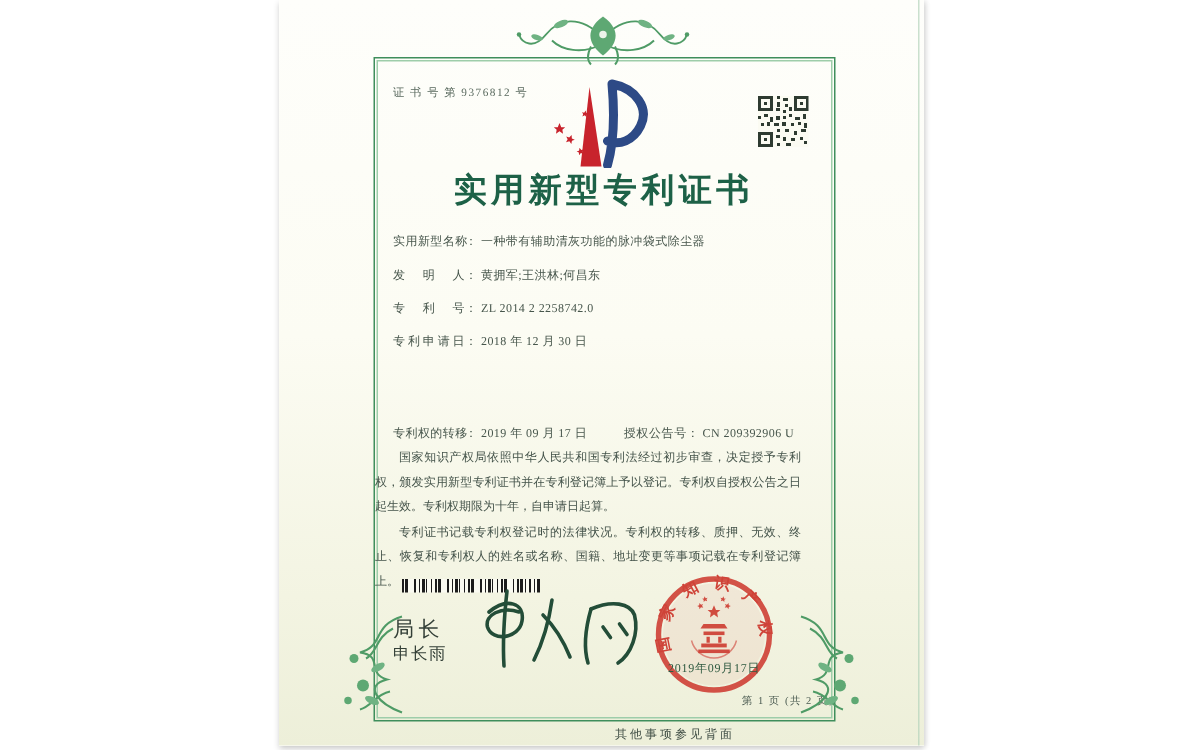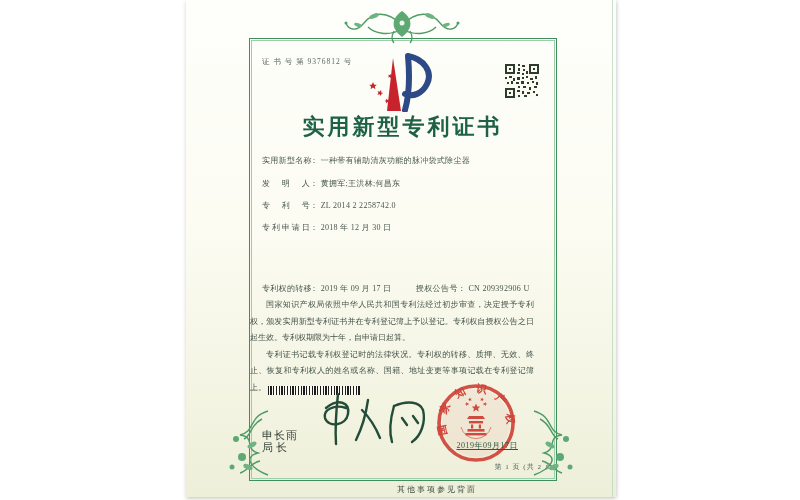--- a/index.html
+++ b/index.html
@@ -48,35 +48,35 @@
   }
   .notice p{margin:0;text-indent:2em;}
   .barcode{
     position:absolute;left:82px;top:386px;width:92px;height:9px;
     background:repeating-linear-gradient(90deg,
       #1c1c1c 0,#1c1c1c 1px,#fbfbf2 1px,#fbfbf2 2px,
       #1c1c1c 2px,#1c1c1c 4px,#fbfbf2 4px,#fbfbf2 5px,
       #1c1c1c 5px,#1c1c1c 5.6px,#fbfbf2 5.6px,#fbfbf2 8px,
       #1c1c1c 8px,#1c1c1c 9px,#fbfbf2 9px,#fbfbf2 11px);
   }
-  .signer-title{position:absolute;left:76px;top:411px;font-size:11px;letter-spacing:3px;color:#333f37;margin-top:29px;}
+  .signer-title{position:absolute;left:76px;top:411px;font-size:14px;letter-spacing:3px;color:#333f37;}
   .signer-name{position:absolute;left:76px;top:428px;font-size:11px;letter-spacing:1px;color:#333f37;}
   .signature{position:absolute;left:130px;top:390px;}
   .seal{position:absolute;left:248px;top:379px;}
   .seal-date{
-    position:absolute;left:248px;top:440px;width:84px;text-align:right;
-    font-size:8px;color:#2f5a40;z-index:5;letter-spacing:.5px;white-space:nowrap;text-decoration:underline;
+    position:absolute;left:248px;top:440px;width:84px;text-align:center;
+    font-size:8px;color:#2f5a40;z-index:5;letter-spacing:.5px;white-space:nowrap;
   }
   .page-num{
     position:absolute;left:63px;top:462px;width:307px;text-align:right;
     font-size:7px;color:#4a5a50;letter-spacing:1px;
   }
   .back-note{
     position:absolute;left:0;top:484px;width:502px;text-align:center;
-    font-size:8px;color:#414f46;letter-spacing:2px;
+    font-size:8px;color:#414f46;letter-spacing:2px;padding-left:13px;
   }
   .orn-top{position:absolute;left:158px;top:3px;z-index:3;}
   .orn-bl{position:absolute;left:36px;top:409px;z-index:3;}
   .orn-br{position:absolute;left:344px;top:409px;z-index:3;transform:scaleX(-1);}
 </style>
 </head>
 <body>
 
 <div class="paper">
 

